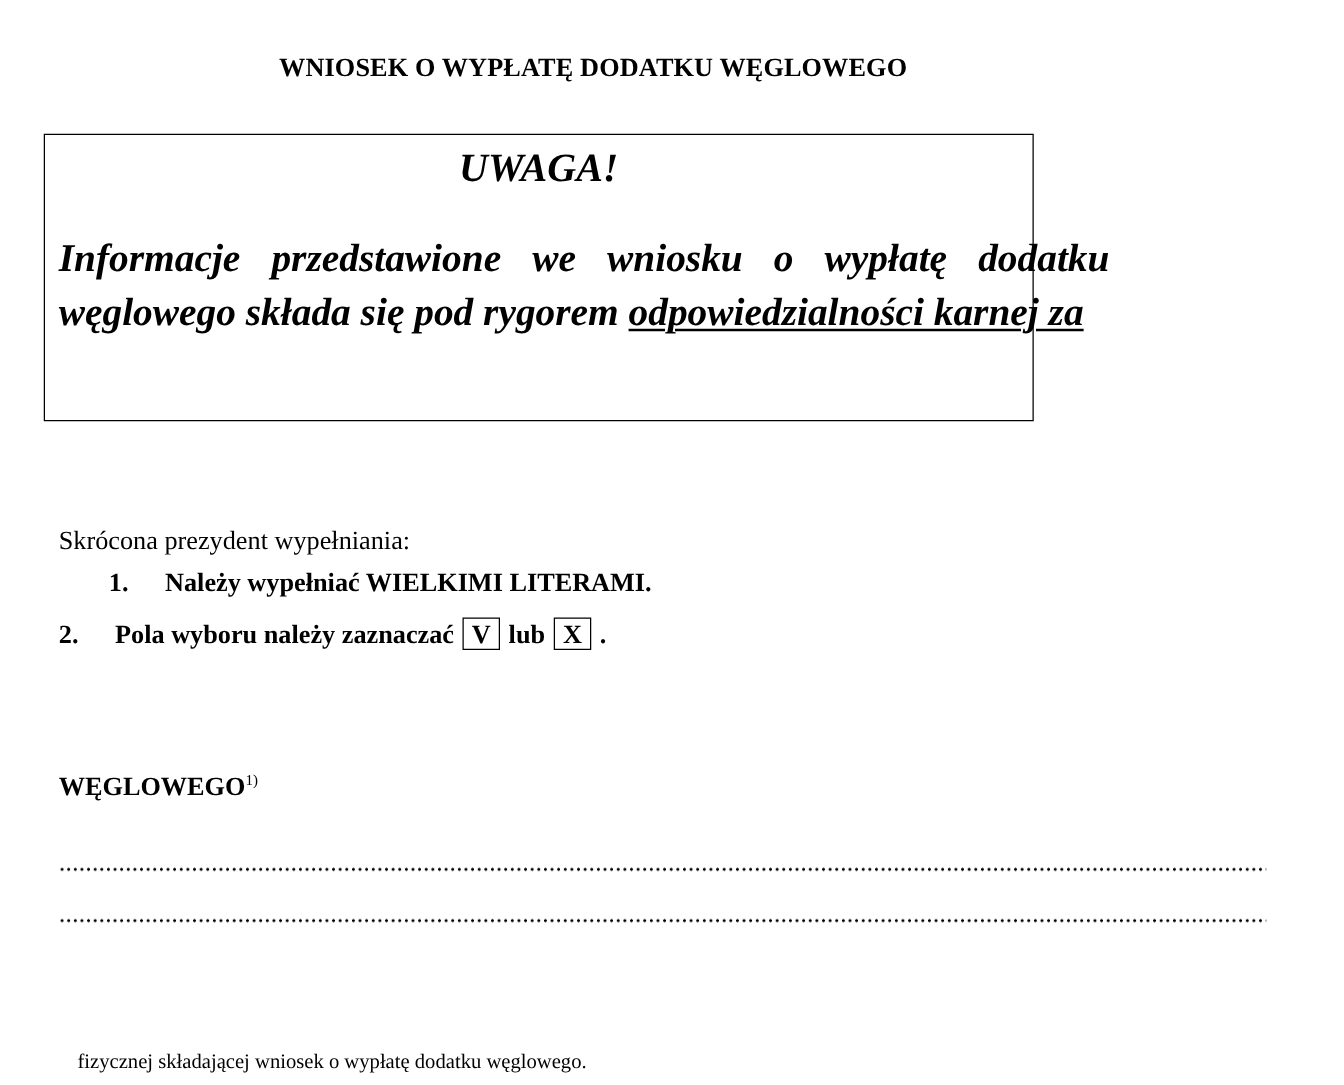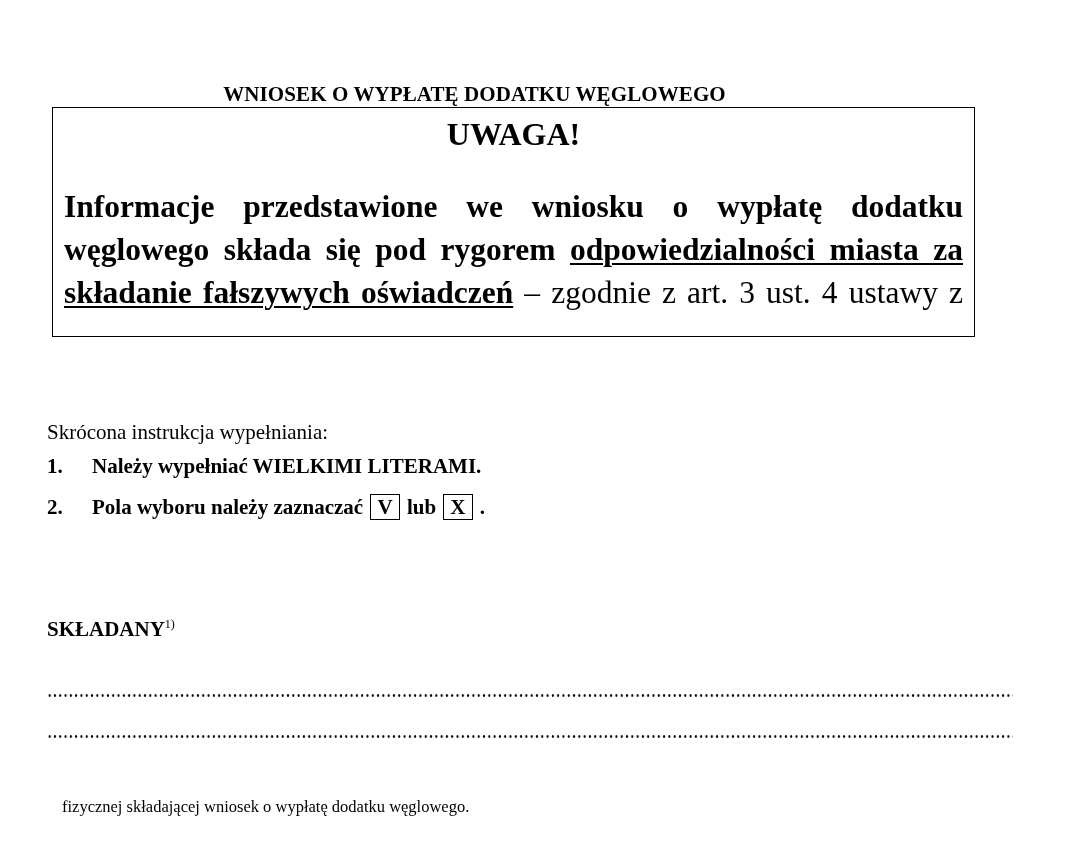--- a/index.html
+++ b/index.html
@@ -1,86 +1,85 @@
 <!DOCTYPE html>
 <html><head>
 <meta charset="utf-8">
 <style>
   html, body { margin: 0; padding: 0; background: #ffffff; }
   body { width: 1075px; height: 868px; position: relative; overflow: hidden;
          font-family: "Liberation Serif", "DejaVu Serif", serif; color: #000; }
 
   .doc-title { position: absolute; left: 0; width: 949px; top: 42px; text-align: center;
-               font-weight: bold; font-size: 21px; letter-spacing: 0.1px; margin-top: 40px; }
+               font-weight: bold; font-size: 21px; letter-spacing: 0.1px; }
 
-  .warning-box { position: absolute; left: 52px; top: 107px; width: 923px; height: 230px;
-                 border: 1.5px solid #000; box-sizing: border-box; }
+  .warning-box { position: absolute; left: 35px; top: 107px; width: 792px; height: 230px;
+                 border: 1.5px solid #000; box-sizing: border-box; font-style: italic; }
   .warning-heading { position: absolute; left: 0; width: 100%; top: 8px; text-align: center;
                      font-weight: bold; font-size: 32px; }
   .warning-body { position: absolute; left: 11px; right: 11px; top: 55px;
                   font-size: 31.5px; line-height: 43px; text-align: justify; text-align-last: left; margin-top: 22px; }
   .warning-body .b { font-weight: bold; }
   .warning-body .u { text-decoration: underline; text-decoration-thickness: 2px; text-underline-offset: 3px; }
   .wl { display: block; text-align: justify; text-align-last: justify; white-space: nowrap; }
   .wl.last { text-align-last: left; }
   .wl1 { word-spacing: 17px; }
 
   .instr-label { position: absolute; left: 47px; top: 420px; font-size: 21px; }
   .instr-item { position: absolute; left: 47px; font-size: 21px; font-weight: bold; }
   .instr-item .num { display: inline-block; width: 45px; }
-  .instr-1 { top: 454px; }
+  .instr-1 { top: 454px; margin-left: 40px; }
   .instr-2 { top: 494px; }
   .mark-box { display: inline-block; border: 1.5px solid #000; padding: 0 6px; line-height: 24px; margin: 0 2px; }
 
   .organ-heading { position: absolute; left: 47px; width: 979px; top: 611px; font-size: 21px;
                    font-weight: bold; line-height: 27px; }
   .organ-heading .line1 { display: block; text-align: justify; text-align-last: justify; }
   .organ-heading sup { font-size: 12px; font-weight: normal; vertical-align: 8px; }
 
   .dot-line { position: absolute; left: 47px; width: 966px; height: 3px; overflow: hidden;
               background-image: radial-gradient(circle, #000 1px, transparent 1.4px);
               background-size: 5.3px 3px; background-repeat: repeat-x; }
   .dot-line-1 { top: 694px; }
   .dot-line-2 { top: 735px; }
 
   .footnote { position: absolute; left: 47px; width: 979px; top: 795px; font-size: 16.5px; line-height: 24px; }
   .footnote .fl1 { display: block; text-align: justify; text-align-last: justify; }
-  .footnote .fl2 { display: block; padding-left: 15px; }
+  .footnote .fl2 { display: block; padding-left: 15px; margin-top: 42px; }
   .footnote sup { font-size: 11px; vertical-align: 6px; }
 </style>
 </head>
 <body>
 
 <div class="doc-title">WNIOSEK O WYPŁATĘ DODATKU WĘGLOWEGO</div>
 
 <div class="warning-box">
   <div class="warning-heading">UWAGA!</div>
   <div class="warning-body">
     <span class="wl wl1 b">Informacje przedstawione we wniosku o wypłatę dodatku</span>
-    <span class="wl"><span class="b">węglowego składa się pod rygorem </span><span class="b u">odpowiedzialności miasta za</span></span>
-    <span class="wl"><span class="b u">składanie fałszywych oświadczeń</span><span> – zgodnie z art. 3 ust. 4 ustawy z</span></span>
+    <span class="wl"><span class="b">węglowego składa się pod rygorem </span><span class="b u">odpowiedzialności karnej za</span></span>
   </div>
 </div>
 
-<div class="instr-label">Skrócona instrukcja wypełniania:</div>
+<div class="instr-label">Skrócona prezydent wypełniania:</div>
 
 <div class="instr-item instr-1">
   <span class="num">1.</span><span>Należy wypełniać WIELKIMI LITERAMI.</span>
 </div>
 
 <div class="instr-item instr-2">
   <span class="num">2.</span><span>Pola wyboru należy zaznaczać</span>
   <span class="mark-box">V</span>
   <span>lub</span>
   <span class="mark-box">X</span>
   <span>.</span>
 </div>
 
 <div class="organ-heading">
-  <span>SKŁADANY</span><sup>1)</sup>
+  <span>WĘGLOWEGO</span><sup>1)</sup>
 </div>
 
 <div class="dot-line dot-line-1"></div>
 <div class="dot-line dot-line-2"></div>
 
 <div class="footnote">
   <span class="fl2">fizycznej składającej wniosek o wypłatę dodatku węglowego.</span>
 </div>
 
 </body></html>

